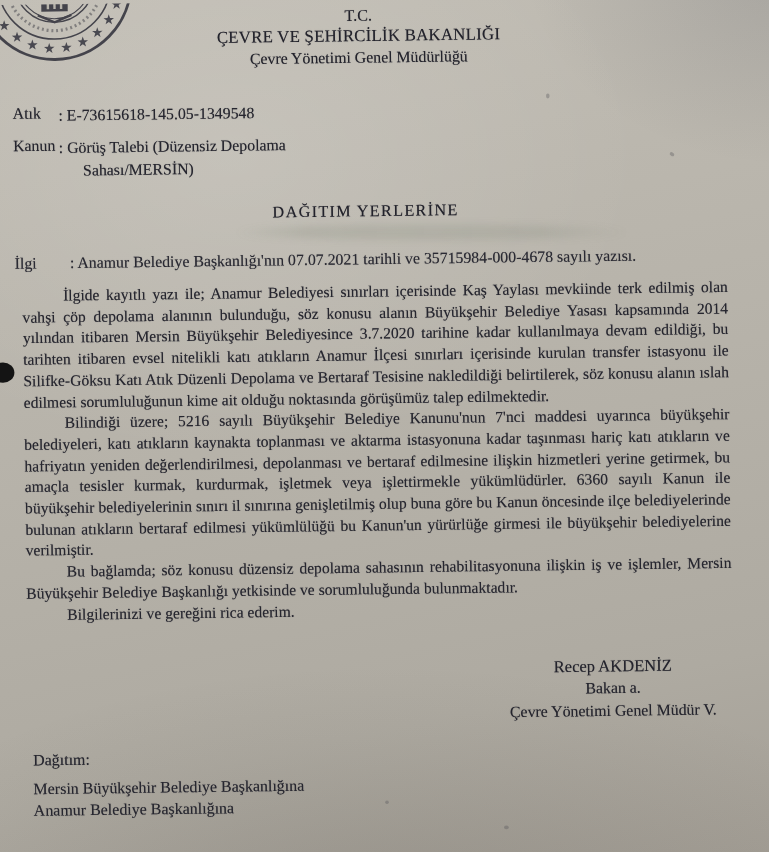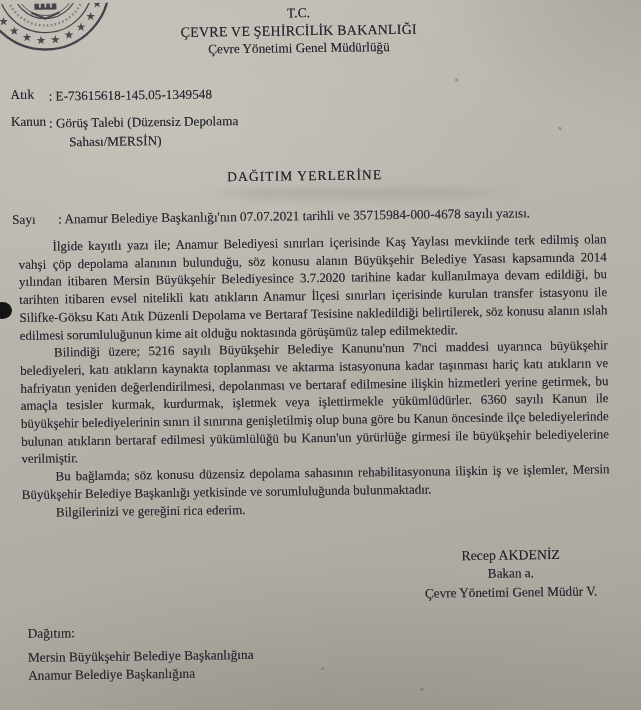--- a/index.html
+++ b/index.html
@@ -130,21 +130,21 @@
         <span class="meta-value">
           <span>: Görüş Talebi (Düzensiz Depolama</span><br>
           <span class="konu-line2">Sahası/MERSİN)</span>
         </span>
       </div>
     </div>
 
     <div class="addressee">DAĞITIM YERLERİNE</div>
 
     <div class="refrow">
-      <span class="ref-label">Sayı</span>
+      <span class="ref-label">İlgi</span>
       <span>: Anamur Belediye Başkanlığı'nın 07.07.2021 tarihli ve 35715984-000-4678 sayılı yazısı.</span>
     </div>
 
     <div class="bodytext">
       <p>İlgide kayıtlı yazı ile; Anamur Belediyesi sınırları içerisinde Kaş Yaylası mevkiinde terk edilmiş olan vahşi çöp depolama alanının bulunduğu, söz konusu alanın Büyükşehir Belediye Yasası kapsamında 2014 yılından itibaren Mersin Büyükşehir Belediyesince 3.7.2020 tarihine kadar kullanılmaya devam edildiği, bu tarihten itibaren evsel nitelikli katı atıkların Anamur İlçesi sınırları içerisinde kurulan transfer istasyonu ile Silifke-Göksu Katı Atık Düzenli Depolama ve Bertaraf Tesisine nakledildiği belirtilerek, söz konusu alanın ıslah edilmesi sorumluluğunun kime ait olduğu noktasında görüşümüz talep edilmektedir.</p>
       <p>Bilindiği üzere; 5216 sayılı Büyükşehir Belediye Kanunu'nun 7'nci maddesi uyarınca büyükşehir belediyeleri, katı atıkların kaynakta toplanması ve aktarma istasyonuna kadar taşınması hariç katı atıkların ve hafriyatın yeniden değerlendirilmesi, depolanması ve bertaraf edilmesine ilişkin hizmetleri yerine getirmek, bu amaçla tesisler kurmak, kurdurmak, işletmek veya işlettirmekle yükümlüdürler. 6360 sayılı Kanun ile büyükşehir belediyelerinin sınırı il sınırına genişletilmiş olup buna göre bu Kanun öncesinde ilçe belediyelerinde bulunan atıkların bertaraf edilmesi yükümlülüğü bu Kanun'un yürürlüğe girmesi ile büyükşehir belediyelerine verilmiştir.</p>
       <p>Bu bağlamda; söz konusu düzensiz depolama sahasının rehabilitasyonuna ilişkin iş ve işlemler, Mersin Büyükşehir Belediye Başkanlığı yetkisinde ve sorumluluğunda bulunmaktadır.</p>
       <p class="closing">Bilgilerinizi ve gereğini rica ederim.</p>
     </div>
 

